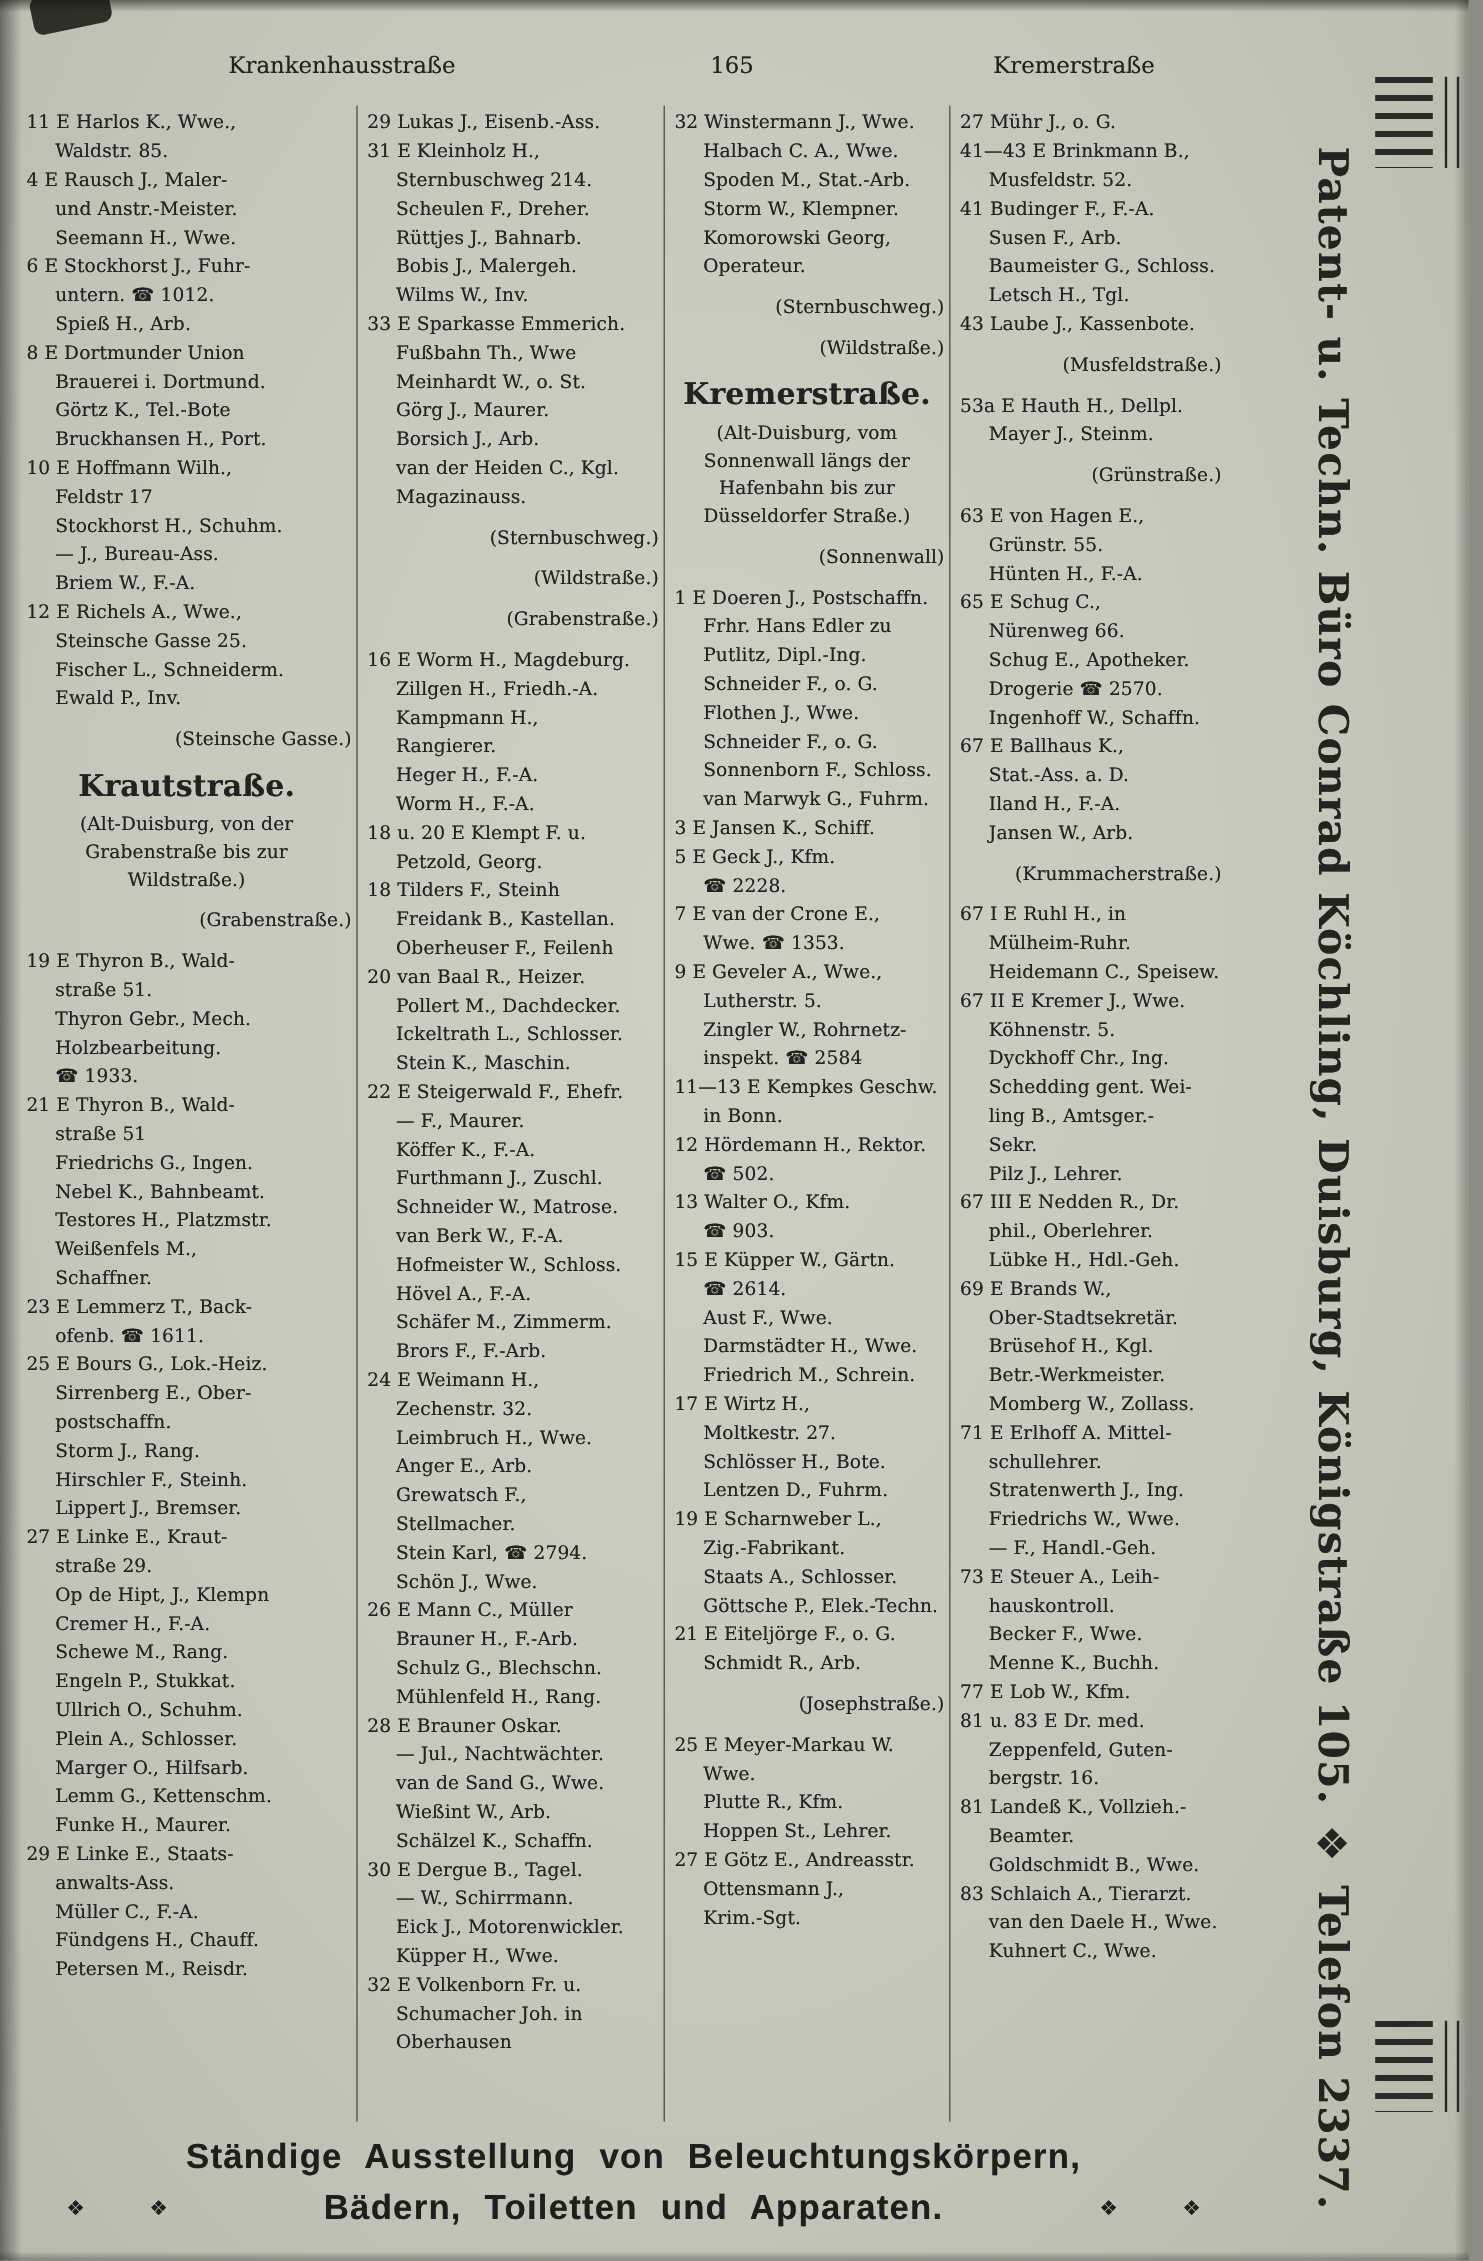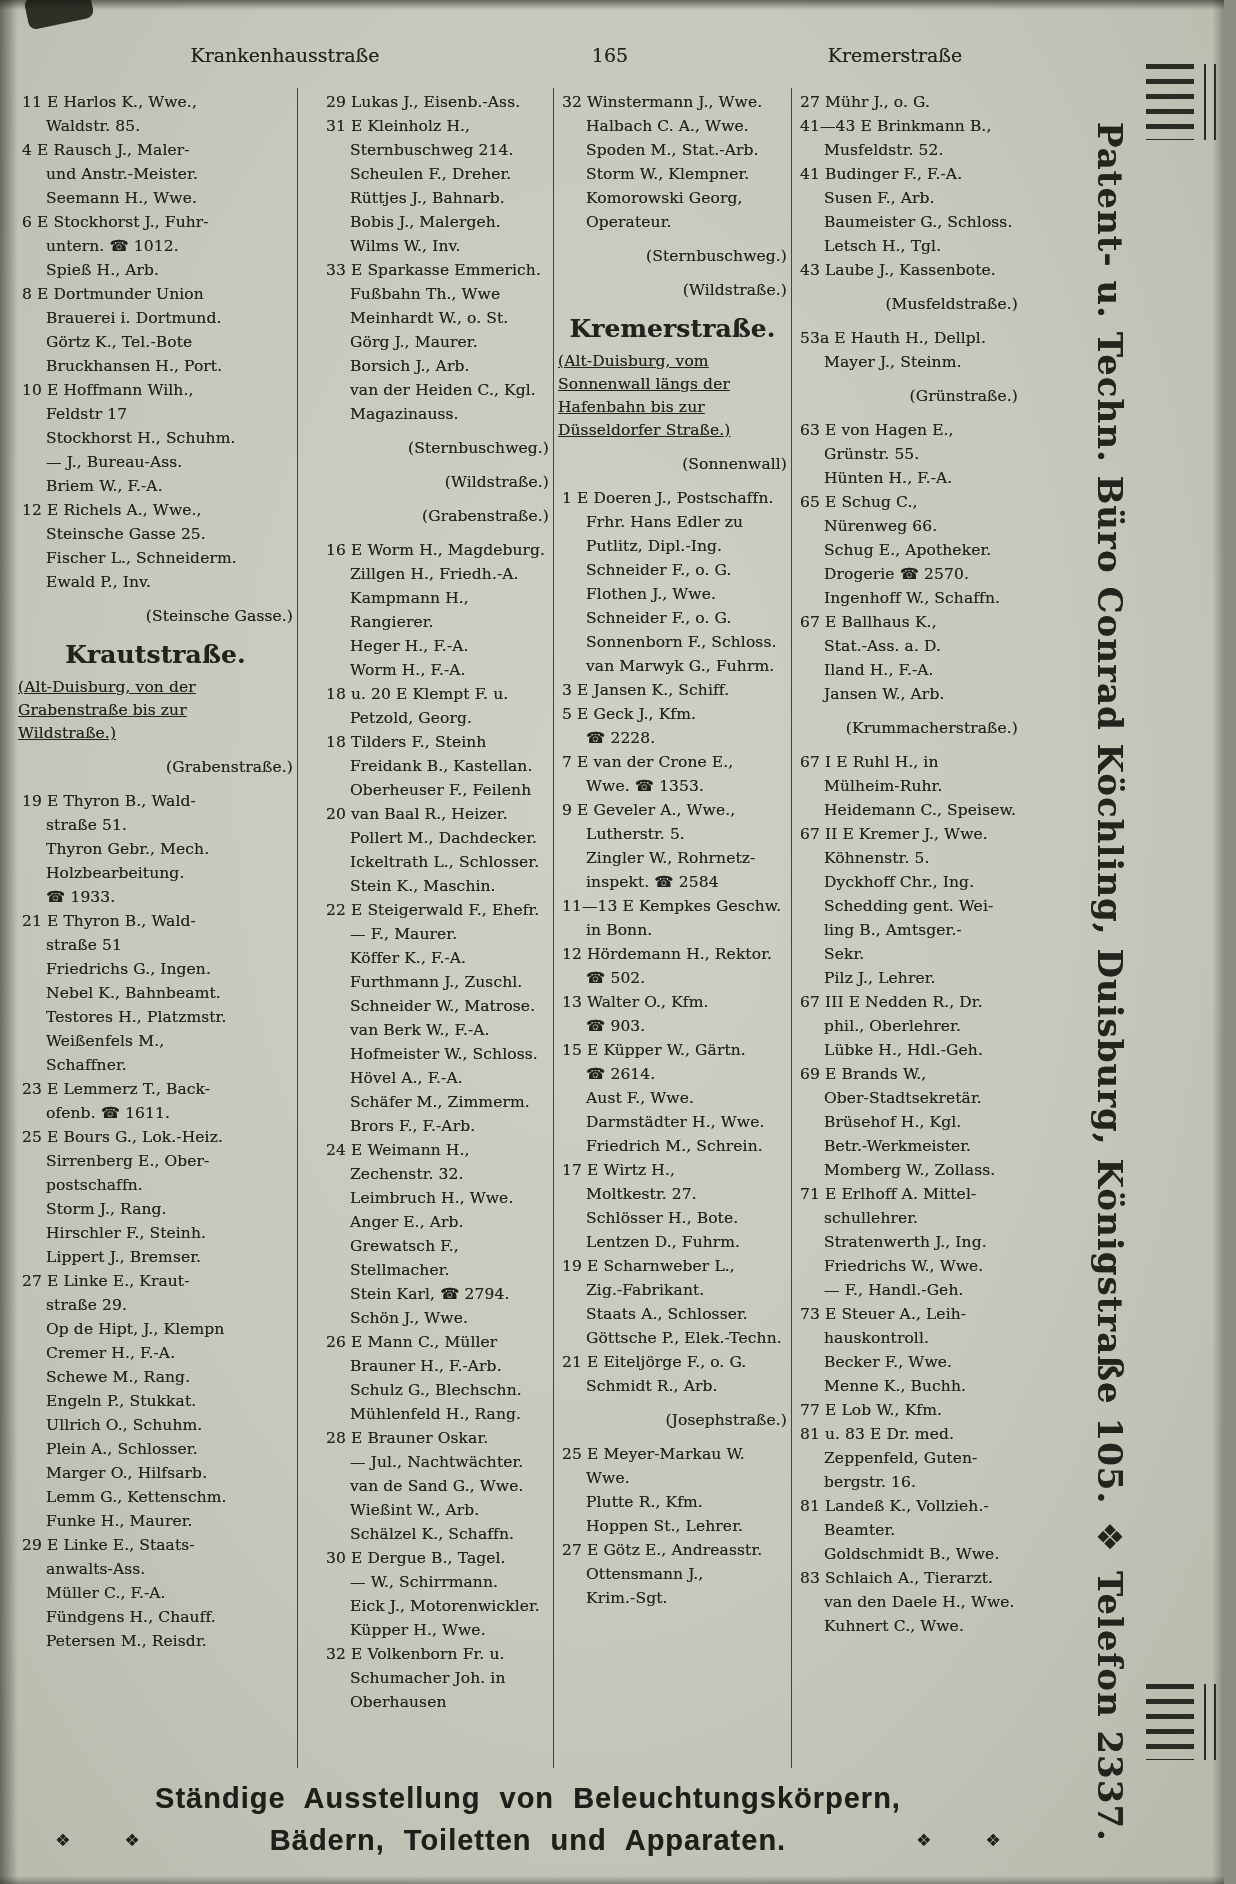--- a/index.html
+++ b/index.html
@@ -19,28 +19,28 @@
   
   .pagehead{position:absolute;top:44px;left:0;width:100%;font-size:19px;}
   .pagehead span{position:absolute;text-align:center;}
   .head-left{left:120px;width:330px;}
   .head-num{left:555px;width:110px;}
   .head-right{left:745px;width:300px;}
   
   .columns{position:absolute;left:14px;top:88px;width:1008px;height:1680px;display:flex;}
   .col{height:100%;box-sizing:border-box;padding-top:2px;}
   .col:nth-child(1){width:283px;}
-  .col:nth-child(2){width:256px;border-left:1px solid var(--rule,#43443e);padding-left:20px;}
+  .col:nth-child(2){width:256px;border-left:1px solid var(--rule,#43443e);}
   .col:nth-child(3){width:238px;border-left:1px solid var(--rule,#43443e);}
   .col:nth-child(4){width:231px;border-left:1px solid var(--rule,#43443e);}
   .ln{font-size:15.5px;line-height:24px;white-space:nowrap;overflow:hidden;padding:0 3px 0 8px;letter-spacing:.1px;}
   .ln.c{padding-left:32px;}
   .ln.h{white-space:normal;text-align:center;font-weight:bold;font-size:25px;line-height:26px;margin:14px 0 8px;padding:0 4px;}
   .ln.p{white-space:normal;text-align:right;margin:10px 0;padding:0 4px;}
-  .ln.g{white-space:normal;padding:0 4px;line-height:23px;text-decoration:underline;}
+  .ln.g{white-space:normal;text-align:center;padding:0 4px;line-height:23px;}
   
   .side-ad{position:absolute;left:1020px;top:60px;width:206px;height:1716px;}
   .vert-text{
     position:absolute;left:0;top:62px;height:1590px;width:110px;
     writing-mode:vertical-rl;
     font-weight:bold;font-size:34px;line-height:1.2;letter-spacing:1px;
     color:#23241e;white-space:nowrap;
   }
   .hatch{position:absolute;left:126px;width:48px;height:76px;background:repeating-linear-gradient(to bottom,#2a2b24 0 5px,rgba(0,0,0,0) 5px 15px);}
   .hatch-top{top:4px;}

